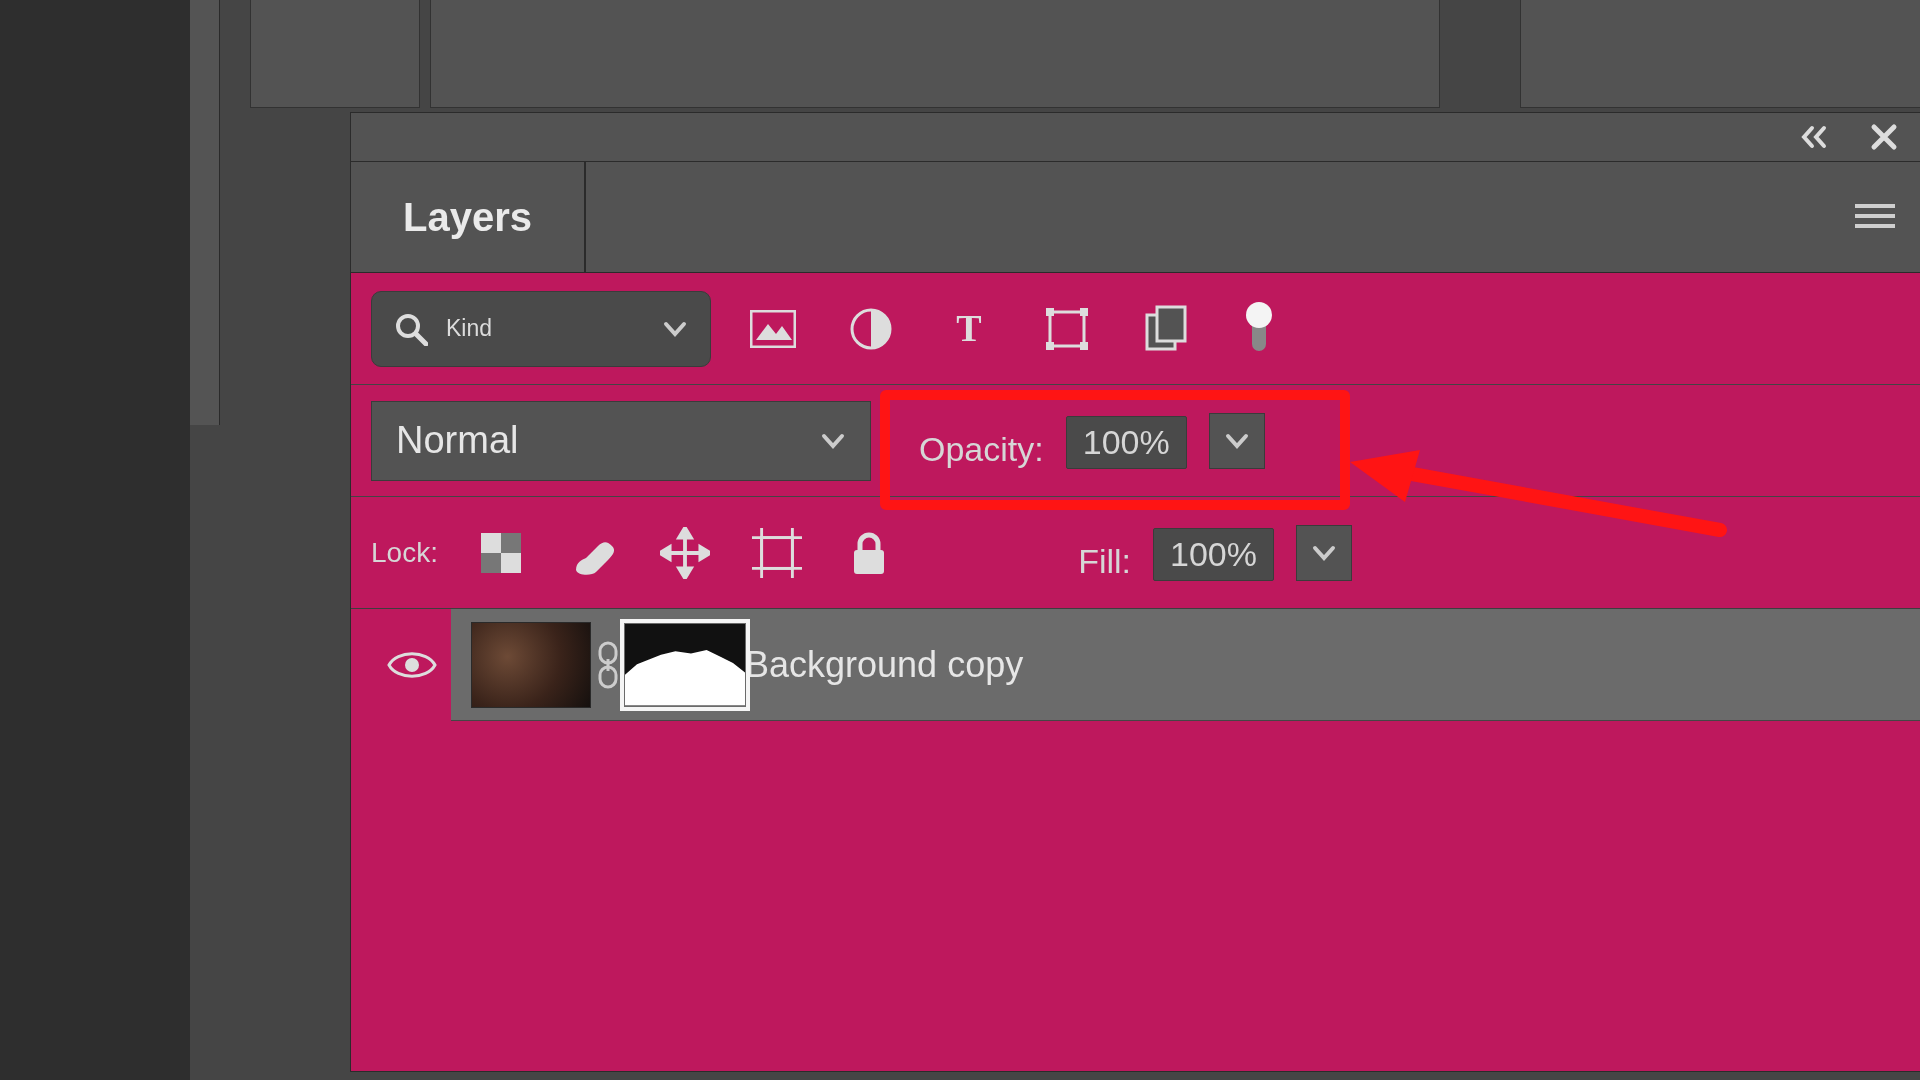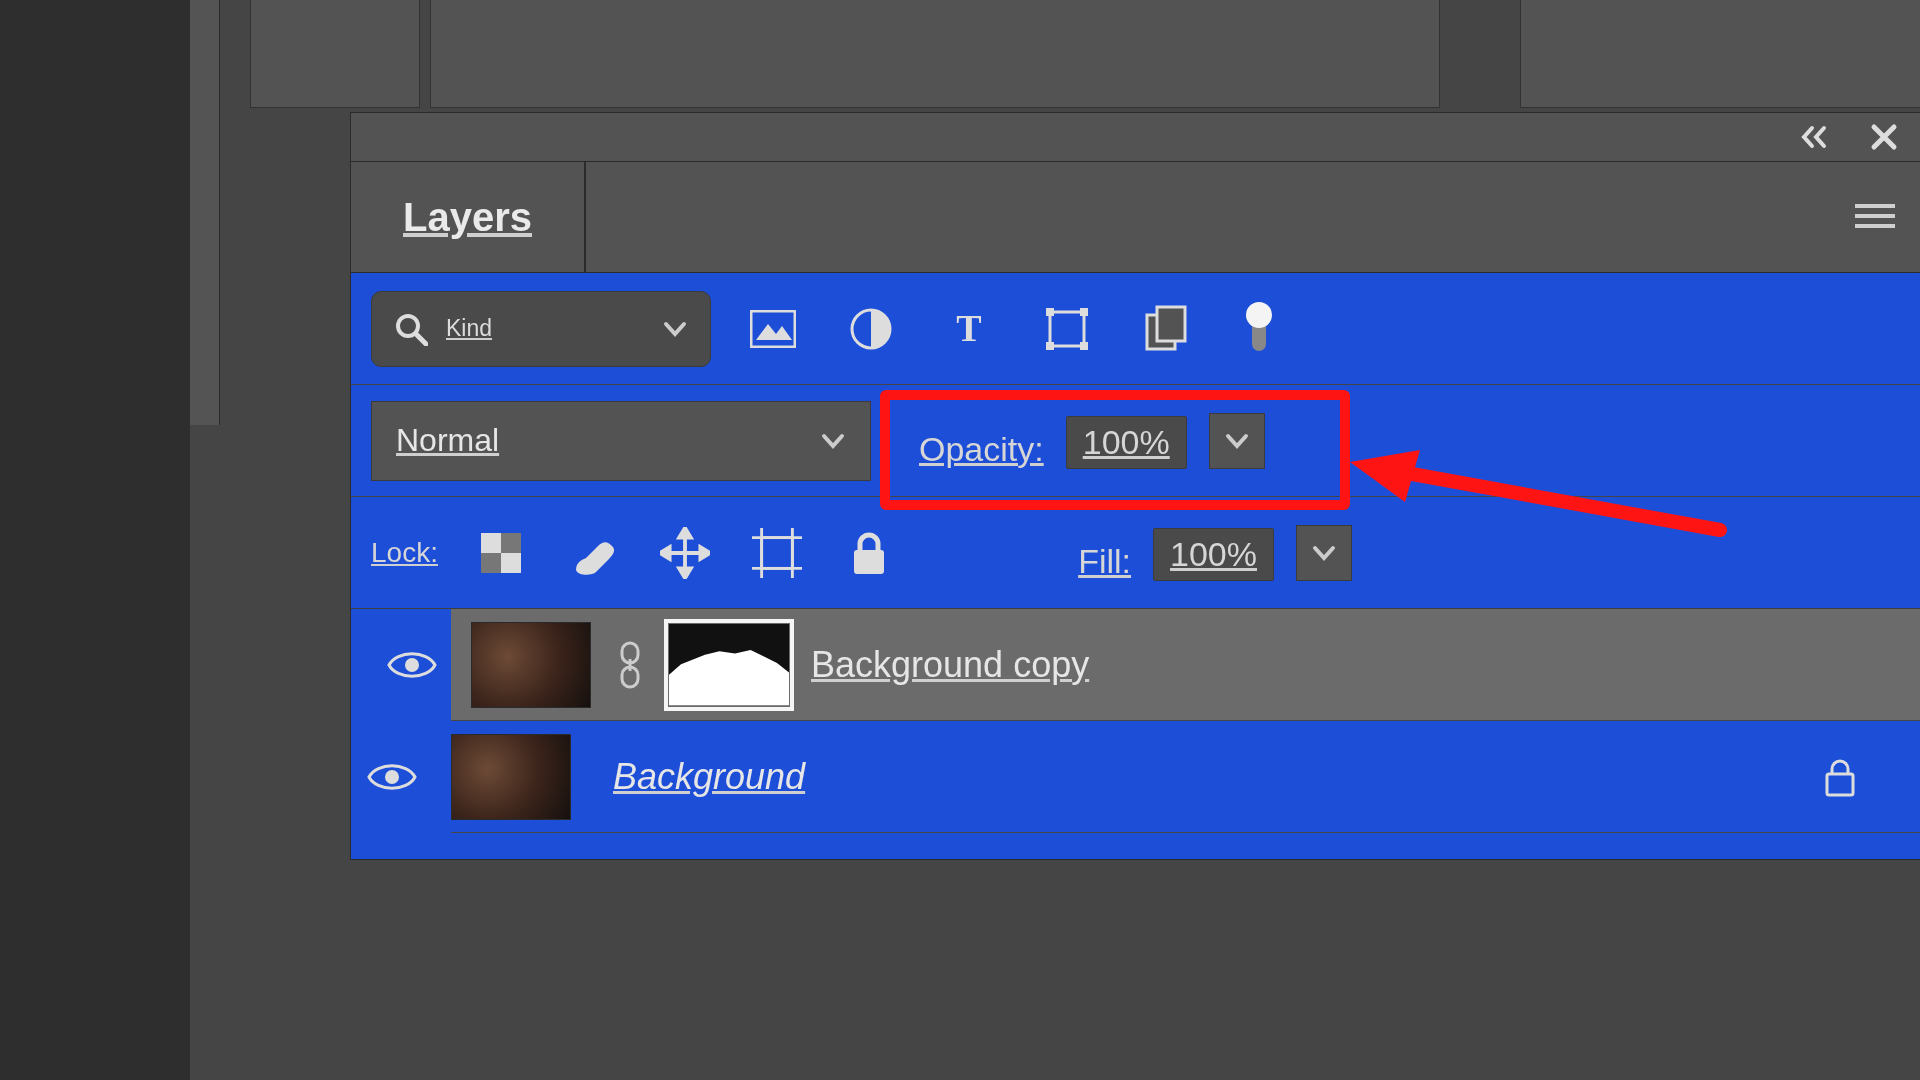--- a/index.html
+++ b/index.html
@@ -36,25 +36,24 @@
   }
   .cf1 { left: 430px; top: 0; width: 1010px; height: 108px; border-top:none; }
   .cf2 { left: 250px; top: 0; width: 170px; height: 108px; border-top:none; }
   .cf3 { left: 1520px; top: 0; width: 400px; height: 108px; border-top:none; border-right:none;}
 
   
   .panel {
     position: absolute;
     left: 350px; top: 112px;
     right: 0;
-    height: 748px;
-    background: #1d4ed8;
+    height: 960px;
+    background: #be185d;
     border: 1px solid #2b2b2b;
     border-right: none;
-    text-decoration: underline;
   }
 
   .panel-top {
     height: 48px;
     display: flex;
     justify-content: flex-end;
     align-items: center;
     gap: 30px;
     padding-right: 22px;
     background: #535353;
@@ -112,21 +111,21 @@
   .filter-icons .fi { width:48px; height:48px; display:flex; align-items:center; justify-content:center; }
 
   .blend-combo {
     flex:0 0 auto;
     width: 500px;
     height:80px;
     border:1px solid #3b3b3b;
     background:#535353;
     display:flex; align-items:center; justify-content:space-between;
     padding:0 24px;
-    font-size:32px;
+    font-size:38px;
     color:#e6e6e6;
   }
 
   .kv { display:flex; align-items:flex-end; gap:22px; font-size:34px; color:#d6d6d6;}
   .kv .val {
     background:#4a4a4a;
     border:1px solid #3b3b3b;
     border-radius:2px;
     padding: 6px 16px;
     font-size:34px;
@@ -159,21 +158,20 @@
   .lock-icons .li { width:50px; height:50px; display:flex; align-items:center; justify-content:center; }
   .spacer { flex:1; }
 
   
   .layers-list { padding: 0; }
   .layer {
     display:flex; align-items:center;
     height:112px;
     border-bottom:1px solid #454545;
     padding: 0 20px;
-    gap: 22px;
     font-size:36px;
     color:#e6e6e6;
   }
   .layer.selected { background:#6b6b6b; }
   .eye { width:50px; display:flex; justify-content:center; }
   .thumb {
     width:120px; height:86px;
     background: radial-gradient(circle at 30% 40%, #6d4a36 0%, #3a231a 55%, #15100e 100%);
     border:1px solid #2a2a2a;
   }
@@ -387,36 +385,20 @@
               <rect x="4" y="26" width="16" height="20" rx="8"></rect>
               <line x1="12" y1="18" x2="12" y2="30"></line>
             </svg>
         </span>
         <div class="mask-thumb">
           <div class="mask-shape"></div>
         </div>
         <span class="layer-name">Background copy</span>
       </div>
 
-      <div class="layer bg" style="padding-left:20px; margin-left:100px;">
-        <span style="position:absolute; margin-left:-104px;" class="eye">
-          <svg width="50" height="34" viewBox="0 0 50 34">
-              <path d="M2 17 C10 2 40 2 48 17 C40 32 10 32 2 17 Z" stroke="#ddd" stroke-width="3" fill="none"></path>
-              <circle cx="25" cy="17" r="7" fill="#ddd"></circle>
-            </svg>
-        </span>
-        <div class="thumb" style="margin-left:-20px;"></div>
-        <span class="layer-name" style="margin-left:20px;">Background</span>
-        <span class="locked">
-          <svg width="34" height="40" viewBox="0 0 34 40">
-              <rect x="4" y="17" width="26" height="21" rx="2" stroke="#ddd" stroke-width="3" fill="none"></rect>
-              <path d="M9 17 v-5 a8 8 0 0 1 16 0 v5" stroke="#ddd" stroke-width="3" fill="none"></path>
-            </svg>
-        </span>
-      </div>
 
     </div>
   </div>
 </div>
 
 <div class="highlight-box" style="left:880px; top:390px; width:470px; height:120px;"></div>
 <svg class="arrow" style="left:1350px; top:450px;" width="380" height="100" viewBox="0 0 380 100">
   <line x1="370" y1="80" x2="40" y2="20" stroke="#ff1414" stroke-width="14" stroke-linecap="round"></line>
   <polygon points="0,12 70,0 55,52" fill="#ff1414"></polygon>
 </svg>

